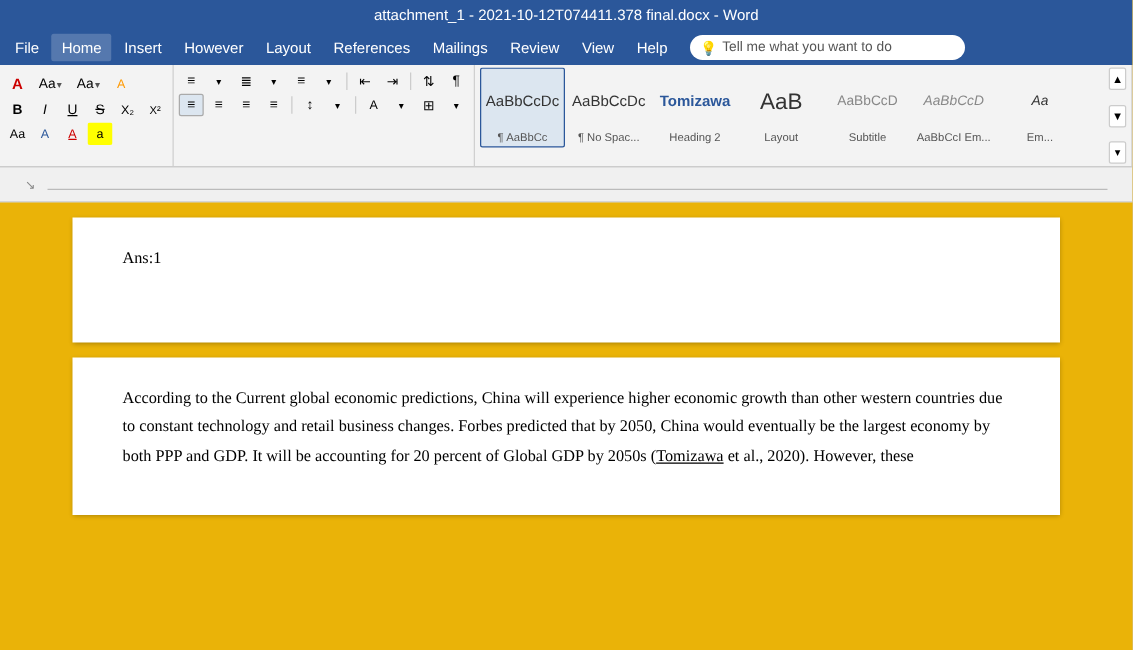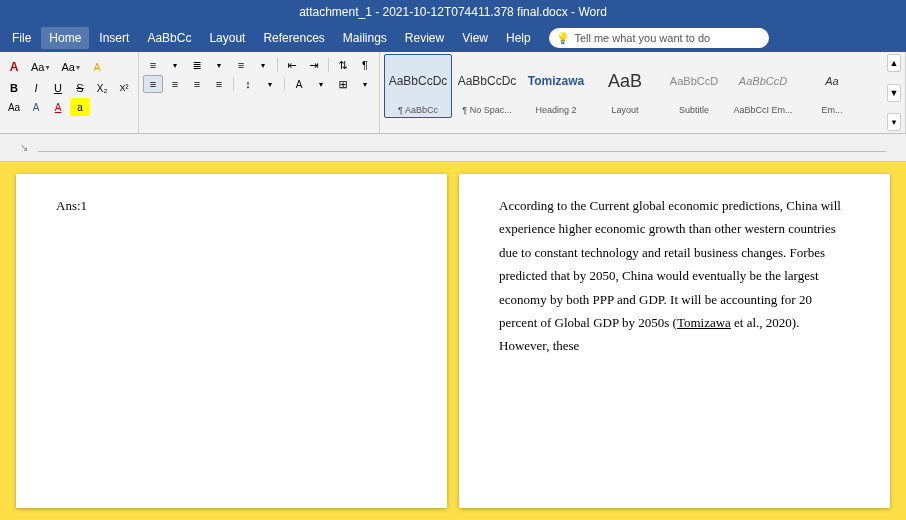--- a/index.html
+++ b/index.html
@@ -110,26 +110,26 @@
 
     
     .dd-arrow {
       font-size: 8px;
       color: #555;
       margin-left: 1px;
     }
 
     
     .doc-area {
-      background: #fde047;
-      padding: 12px 16px;
+      background: #eab308;
+      padding: 12px 32px;
       height: calc(520px - 24px - 28px - 82px - 28px);
       overflow-y: auto;
       display: flex;
-      flex-direction: row;
+      flex-direction: column;
       gap: 12px;
     }
 
     .doc-page {
       background: white;
       box-shadow: 0 1px 4px rgba(0,0,0,0.3);
       padding: 20px 40px;
       min-height: 100px;
       width: 790px;
       margin: 0 auto;
@@ -198,21 +198,21 @@
 <body>
 
 <div class="title-bar">
   <span>attachment_1 - 2021-10-12T074411.378 final.docx  -  Word</span>
 </div>
 
 <div class="menu-bar">
   <span class="menu-item">File</span>
   <span class="menu-item" style="background:rgba(255,255,255,0.2);">Home</span>
   <span class="menu-item">Insert</span>
-  <span class="menu-item">AaBbCc</span>
+  <span class="menu-item">However</span>
   <span class="menu-item">Layout</span>
   <span class="menu-item">References</span>
   <span class="menu-item">Mailings</span>
   <span class="menu-item">Review</span>
   <span class="menu-item">View</span>
   <span class="menu-item">Help</span>
   <div class="tell-me-bar">
     <span style="margin-right:4px;">💡</span>
     <span style="font-size:11px;color:#555;">Tell me what you want to do</span>
   </div>

